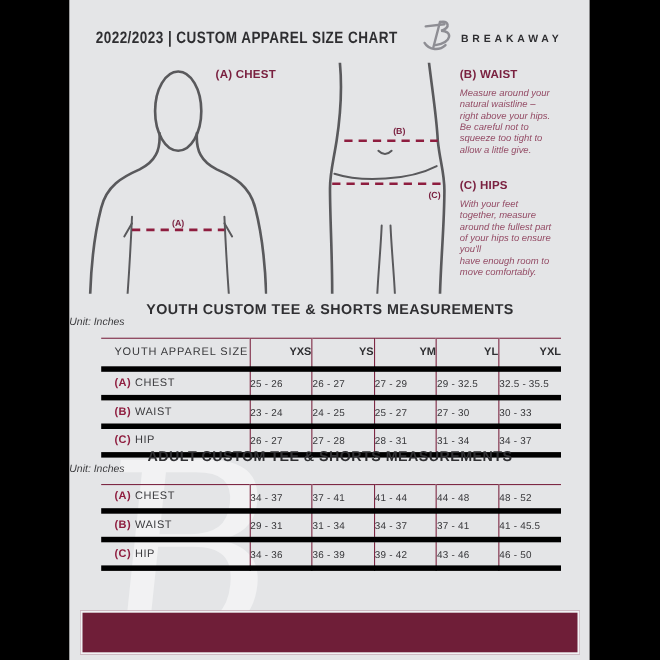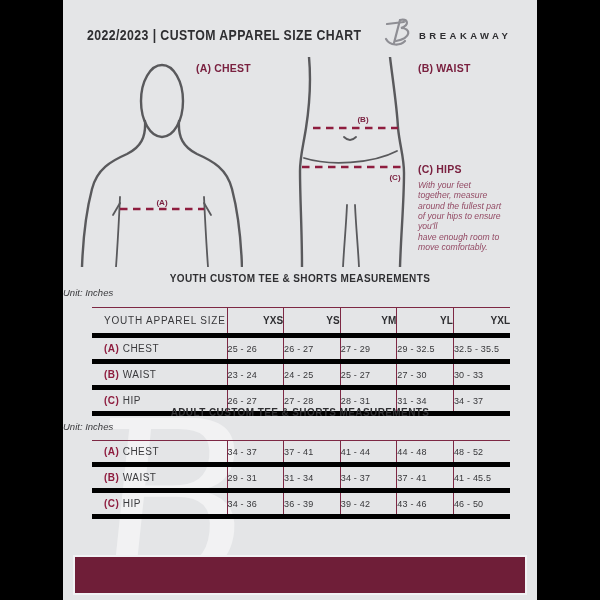--- a/index.html
+++ b/index.html
@@ -1,16 +1,16 @@
 <!DOCTYPE html>
 <html><head>
 <meta charset="utf-8">
 <style>
   html,body{margin:0;padding:0;background:#000;}
-  .canvas{position:relative;width:600px;height:600px;background:#000;overflow:hidden;
+  .canvas{position:relative;width:536px;height:600px;background:#000;overflow:hidden;
           font-family:"Liberation Sans",sans-serif;}
   .doc{position:absolute;left:63px;top:0;width:474px;height:600px;background:#e4e5e7;}
 
   
   .hdr-title{position:absolute;left:24px;top:26px;font-size:15px;font-weight:700;
              letter-spacing:.5px;color:#2e2e31;transform:scaleX(.82);transform-origin:left top;
              white-space:nowrap;}
   .logo{position:absolute;left:320px;top:16px;}
   .brand{position:absolute;left:356px;top:30px;font-size:9.5px;font-weight:700;
          letter-spacing:3.5px;color:#2e2e31;white-space:nowrap;}
@@ -30,21 +30,21 @@
   .chest-block{left:133px;top:62px;width:112px;}
   .waist-block{left:355px;top:62px;width:108px;}
   .hips-block{left:355px;top:163px;width:112px;}
 
   
   .watermark{position:absolute;left:26px;top:392px;font-family:"DejaVu Serif",serif;
              font-size:220px;line-height:1;color:rgba(255,255,255,.5);transform:skewX(-6deg);
              z-index:1;pointer-events:none;}
 
   
-  .sec-title{position:absolute;left:0;width:474px;text-align:center;font-size:10px;
+  .sec-title{position:absolute;left:0;width:474px;text-align:center;font-size:13px;
              font-weight:700;color:#2f2f32;letter-spacing:.4px;z-index:2;}
   .sec-unit{position:absolute;left:0;width:474px;text-align:left;font-size:9.5px;
             font-style:italic;color:#3a3a3d;z-index:2;}
   .youth-title{top:273px;} .youth-unit{top:287px;}
   .adult-title{top:407px;} .adult-unit{top:421px;}
   table.size{position:absolute;left:29px;width:418px;border-collapse:collapse;table-layout:fixed;
              z-index:2;background:transparent;}
   .youth-tbl{top:307px;} .adult-tbl{top:440px;}
   table.size{border-top:1px solid #7d2844;}
   table.size tr{border-bottom:5px solid #000000;}
@@ -102,20 +102,26 @@
       <line class="dash" x1="8" y1="110" x2="112" y2="110"></line>
       <text class="marker" x="69" y="65" text-anchor="middle">(B)</text>
       <text class="marker" x="101" y="123" text-anchor="middle">(C)</text>
     </svg>
 
     <div class="gblock chest-block">
       <p class="gheading">(A) CHEST</p>
     </div>
     <div class="gblock waist-block">
       <p class="gheading">(B) WAIST</p>
+      <p class="gbody">Measure around your
+natural waistline –
+right above your hips.
+Be careful not to
+squeeze too tight to
+allow a little give.</p>
     </div>
     <div class="gblock hips-block">
       <p class="gheading">(C) HIPS</p>
       <p class="gbody">With your feet
 together, measure
 around the fullest part
 of your hips to ensure
 you'll
 have enough room to
 move comfortably.</p>

